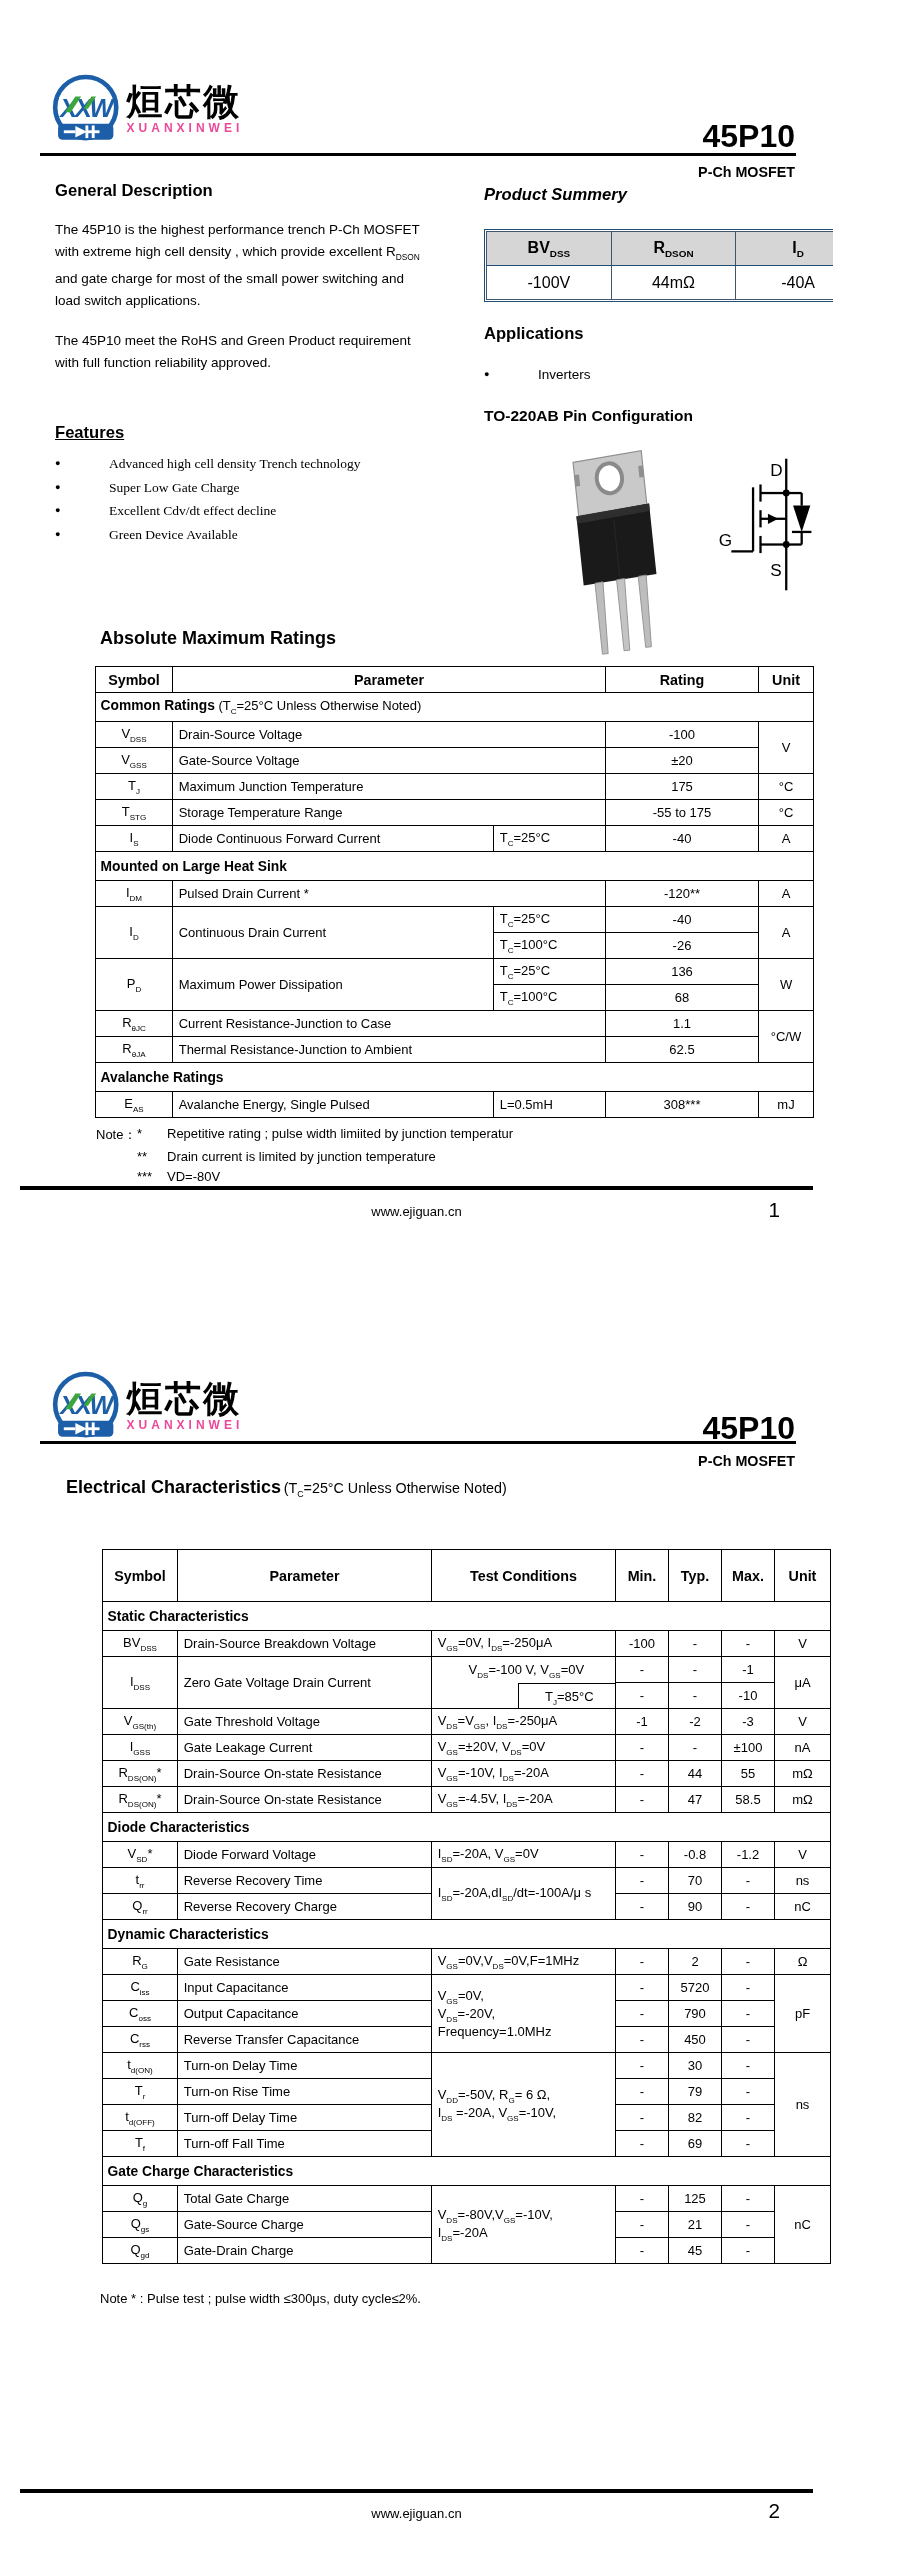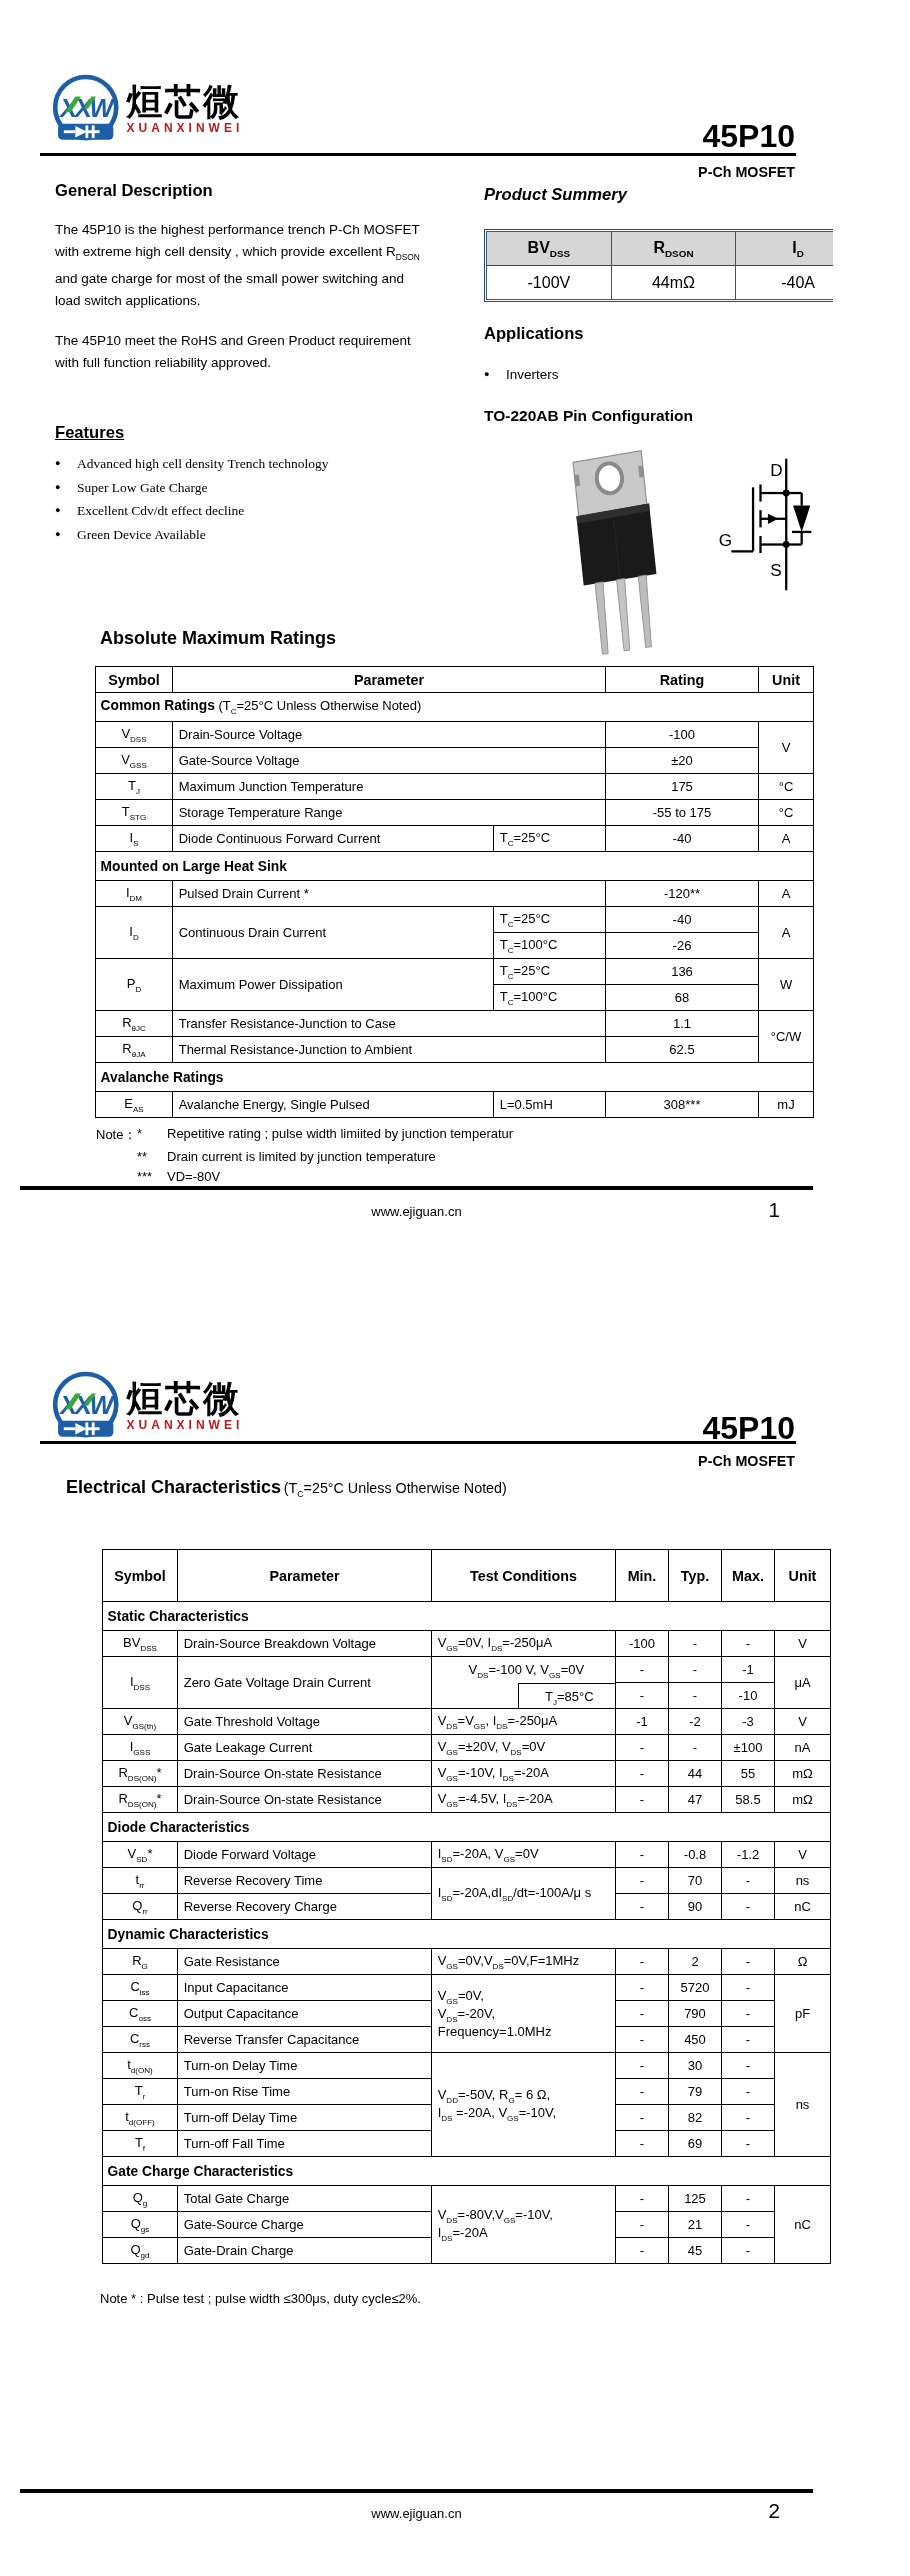--- a/index.html
+++ b/index.html
@@ -4,37 +4,37 @@
 <style>
   * { margin:0; padding:0; box-sizing:border-box; }
   html,body { background:#ffffff; }
   body { width:910px; font-family:"Liberation Sans","DejaVu Sans",sans-serif; color:#000; }
   .page { position:relative; width:833px; height:1288px; background:#fff; overflow:hidden; }
 
   
   .brand { position:absolute; left:50px; top:73px; display:flex; align-items:flex-start; }
   .brand-text { margin-left:4.6px; padding-top:10.3px; }
   .brand-cjk { font-size:36px; font-weight:bold; letter-spacing:2.3px; line-height:37px; }
-  .brand-latin { font-size:12px; font-weight:bold; letter-spacing:4px; color:#b91c1c; margin-top:1.1px; }
+  .brand-latin { font-size:12px; font-weight:bold; letter-spacing:4px; color:#ec4899; margin-top:1.1px; }
   .part-number { position:absolute; right:38px; top:118px; font-size:32px; font-weight:bold; }
   .header-rule { position:absolute; left:40px; right:37px; top:153px; height:2.9px; background:#000; }
   .device-type { position:absolute; right:38px; top:164px; font-size:14.3px; font-weight:bold; }
 
   
   .footer-rule { position:absolute; left:20px; right:20px; height:4px; background:#000; }
   .footer-url { position:absolute; left:0; width:100%; text-align:center; font-size:13px; }
   .page-number { position:absolute; right:53px; font-size:20.7px; }
 
   
   .h-section { position:absolute; font-size:16.6px; font-weight:bold; }
   .body-text { position:absolute; font-size:13.5px; line-height:22px; }
   sub { font-size:0.62em; }
 
   
-  .bullet-row { display:flex; align-items:baseline; margin-bottom:7.5px; }
+  .bullet-row { display:flex; align-items:baseline; margin-bottom:7.5px;gap:32px; }
   .bullet { width:22px; flex:none; }
   .bullet::before { content:"●"; font-size:9.2px; position:relative; top:-1.7px; }
   .bullet-label { font-size:13.5px; }
 
   
   .ps-wrap { position:absolute; left:484px; top:229px; width:379px; border:1.7px solid #1F4E79; padding:1.1px; background:#fff; }
   .ps-table { width:100%; border-collapse:collapse; table-layout:fixed; border:1.1px solid #1F4E79; }
   .ps-table td { border:0.6px solid #44546A; text-align:center; font-size:16px; height:34px; }
   .ps-table tr.ps-head td { background:#D6D6D6; font-weight:bold; border-bottom:1.1px solid #1F4E79; }
 
@@ -263,21 +263,21 @@
       <td class="cond">T<sub>C</sub>=25°C</td>
       <td>136</td>
       <td rowspan="2">W</td>
     </tr>
     <tr class="r45">
       <td class="cond">T<sub>C</sub>=100°C</td>
       <td>68</td>
     </tr>
     <tr class="r45">
       <td>R<sub>θJC</sub></td>
-      <td colspan="2" class="param">Transfer Resistance-Junction to Case</td>
+      <td colspan="2" class="param">Current Resistance-Junction to Case</td>
       <td>1.1</td>
       <td rowspan="2">°C/W</td>
     </tr>
     <tr class="r45">
       <td>R<sub>θJA</sub></td>
       <td colspan="2" class="param">Thermal Resistance-Junction to Ambient</td>
       <td>62.5</td>
     </tr>
     <tr class="sect r50">
       <td colspan="5">Avalanche Ratings</td>

